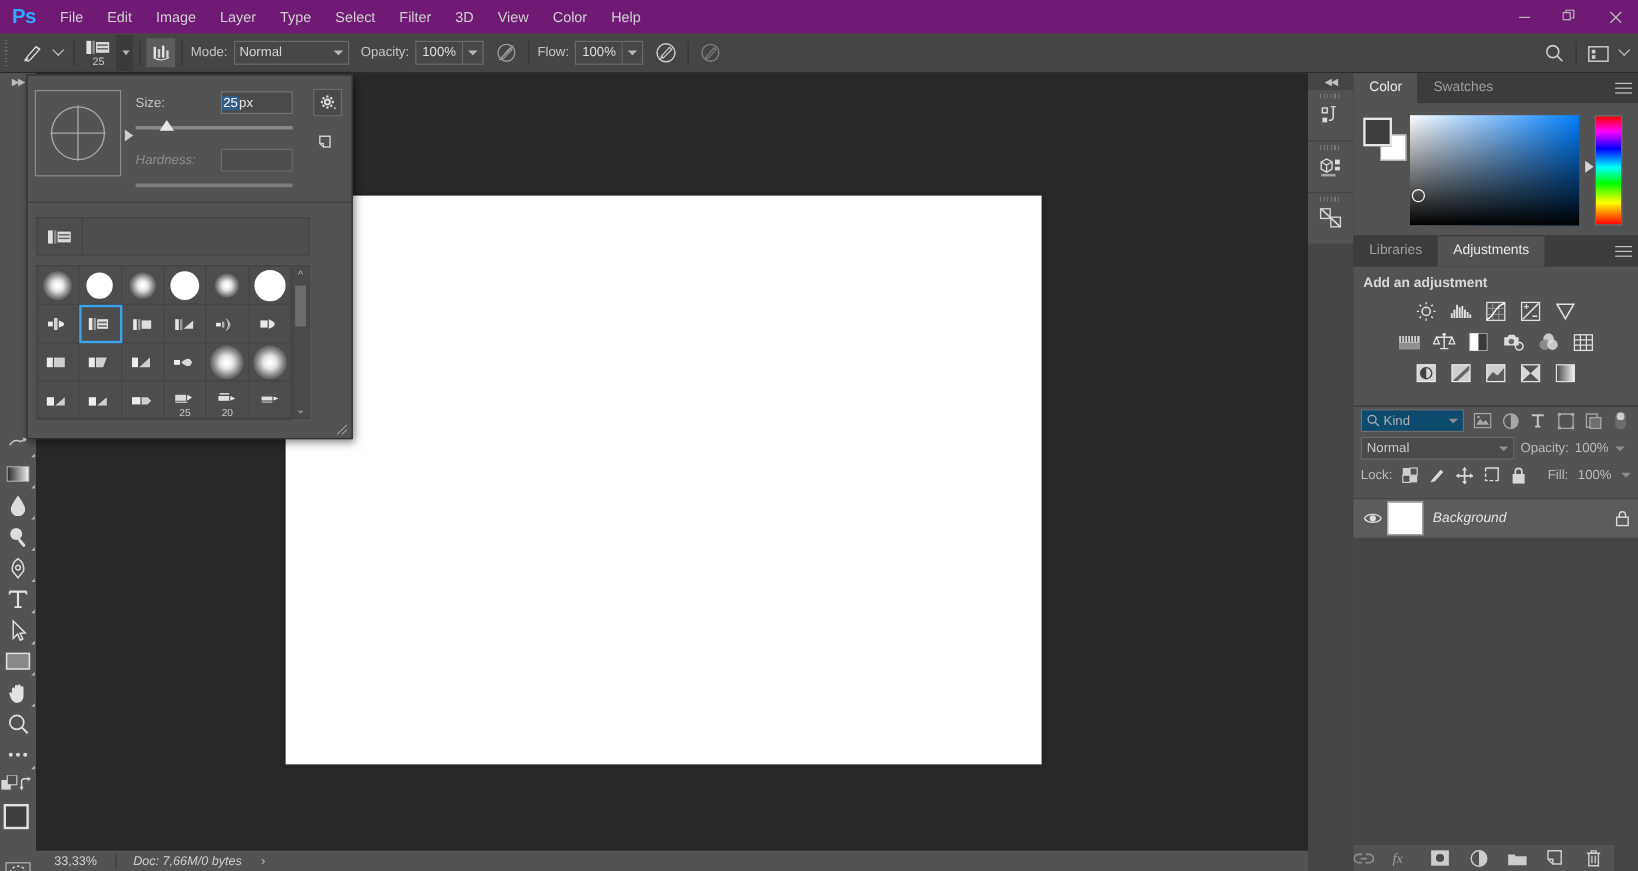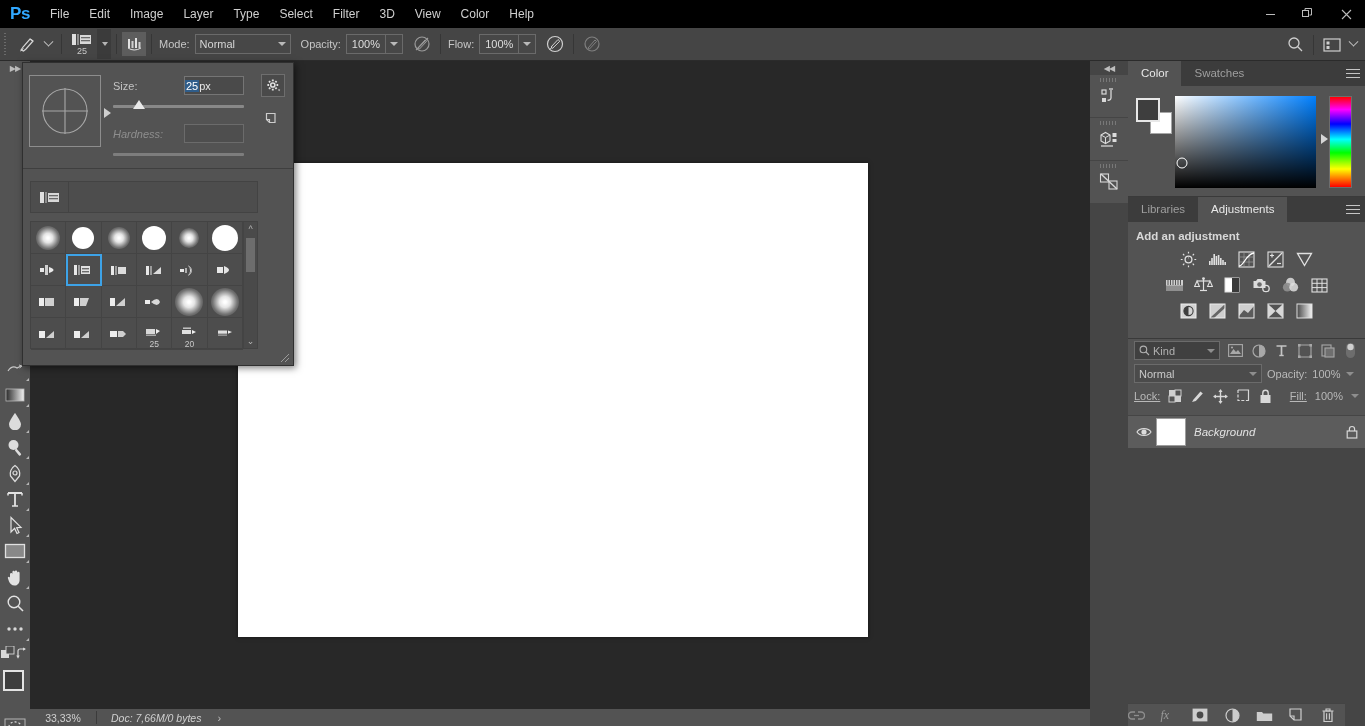--- a/index.html
+++ b/index.html
@@ -10,21 +10,21 @@
     font-family: "Liberation Sans", sans-serif;
     font-size: 11px;
     color: #c2c2c2;
     -webkit-font-smoothing: antialiased;
   }
   .app { position: relative; width: 1365px; height: 726px; }
 
   
   .titlebar {
     position: absolute; left: 0; top: 0; width: 1365px; height: 28px;
-    background: #000000;
+    background: #701a75;
     display: flex; align-items: center;
   }
   .ps-logo {
     width: 40px; height: 28px;
     display: flex; align-items: center; justify-content: center;
     color: #31a8ff; font-size: 17px; font-weight: bold;
     letter-spacing: -0.5px;
     font-family: "Liberation Sans", sans-serif;
   }
   .menubar { display: flex; align-items: center; height: 28px; }
@@ -319,34 +319,34 @@
   .adj-title { font-size: 11.5px; font-weight: bold; color: #d8d8d8; margin-bottom: 8px; }
   .adj-row { display: flex; justify-content: center; gap: 9px; margin-bottom: 8px; }
   .adj-icon { width: 20px; height: 18px; display: flex; align-items: center; justify-content: center; }
 
   
   .layers-row {
     display: flex; align-items: center; height: 23px;
     padding: 0 6px; gap: 5px;
   }
   .lsearch {
-    width: 96px; height: 19px; background: #404040; border: 1px solid #6b6b6b;
+    width: 96px; height: 19px; background: #0c4a6e; border: 1px solid #6b6b6b;
     display: flex; align-items: center; padding: 0 4px; gap: 3px;
     font-size: 11px; color: #b0b0b0;
   }
   .lfilter-icons { display:flex; gap: 6px; align-items:center; margin-left: 2px; }
   .lfi { width: 17px; height: 17px; display:flex; align-items:center; justify-content:center; }
   .lblend {
     width: 128px; height: 19px; background: #4b4b4b; border: 1px solid #6b6b6b;
     display:flex; align-items:center; justify-content: space-between; padding: 0 4px;
     font-size: 11px; color: #c9c9c9;
   }
   .lopacity { font-size: 11px; color: #b9b9b9; }
   .lock-row { display:flex; align-items:center; height: 22px; padding: 0 6px; gap: 8px; }
-  .lock-lbl { font-size: 11px; color: #b9b9b9; text-decoration: underline; }
+  .lock-lbl { font-size: 11px; color: #b9b9b9; }
   .layer-item {
     display: flex; align-items: center; height: 34px; background: #5c5c5c;
     border-top: 1px solid #454545; border-bottom: 1px solid #454545;
     padding-left: 4px;
   }
   .eye { width: 24px; display:flex; align-items:center; justify-content:center; }
   .layer-thumb { width: 30px; height: 28px; background: #fff; border: 1px solid #9d9d9d; margin-right: 8px; }
   .layer-name { flex: 1; font-size: 11.5px; font-style: italic; color: #e2e2e2; }
   .layer-lock { width: 26px; display:flex; align-items:center; justify-content:center; }
   .layers-footer {

